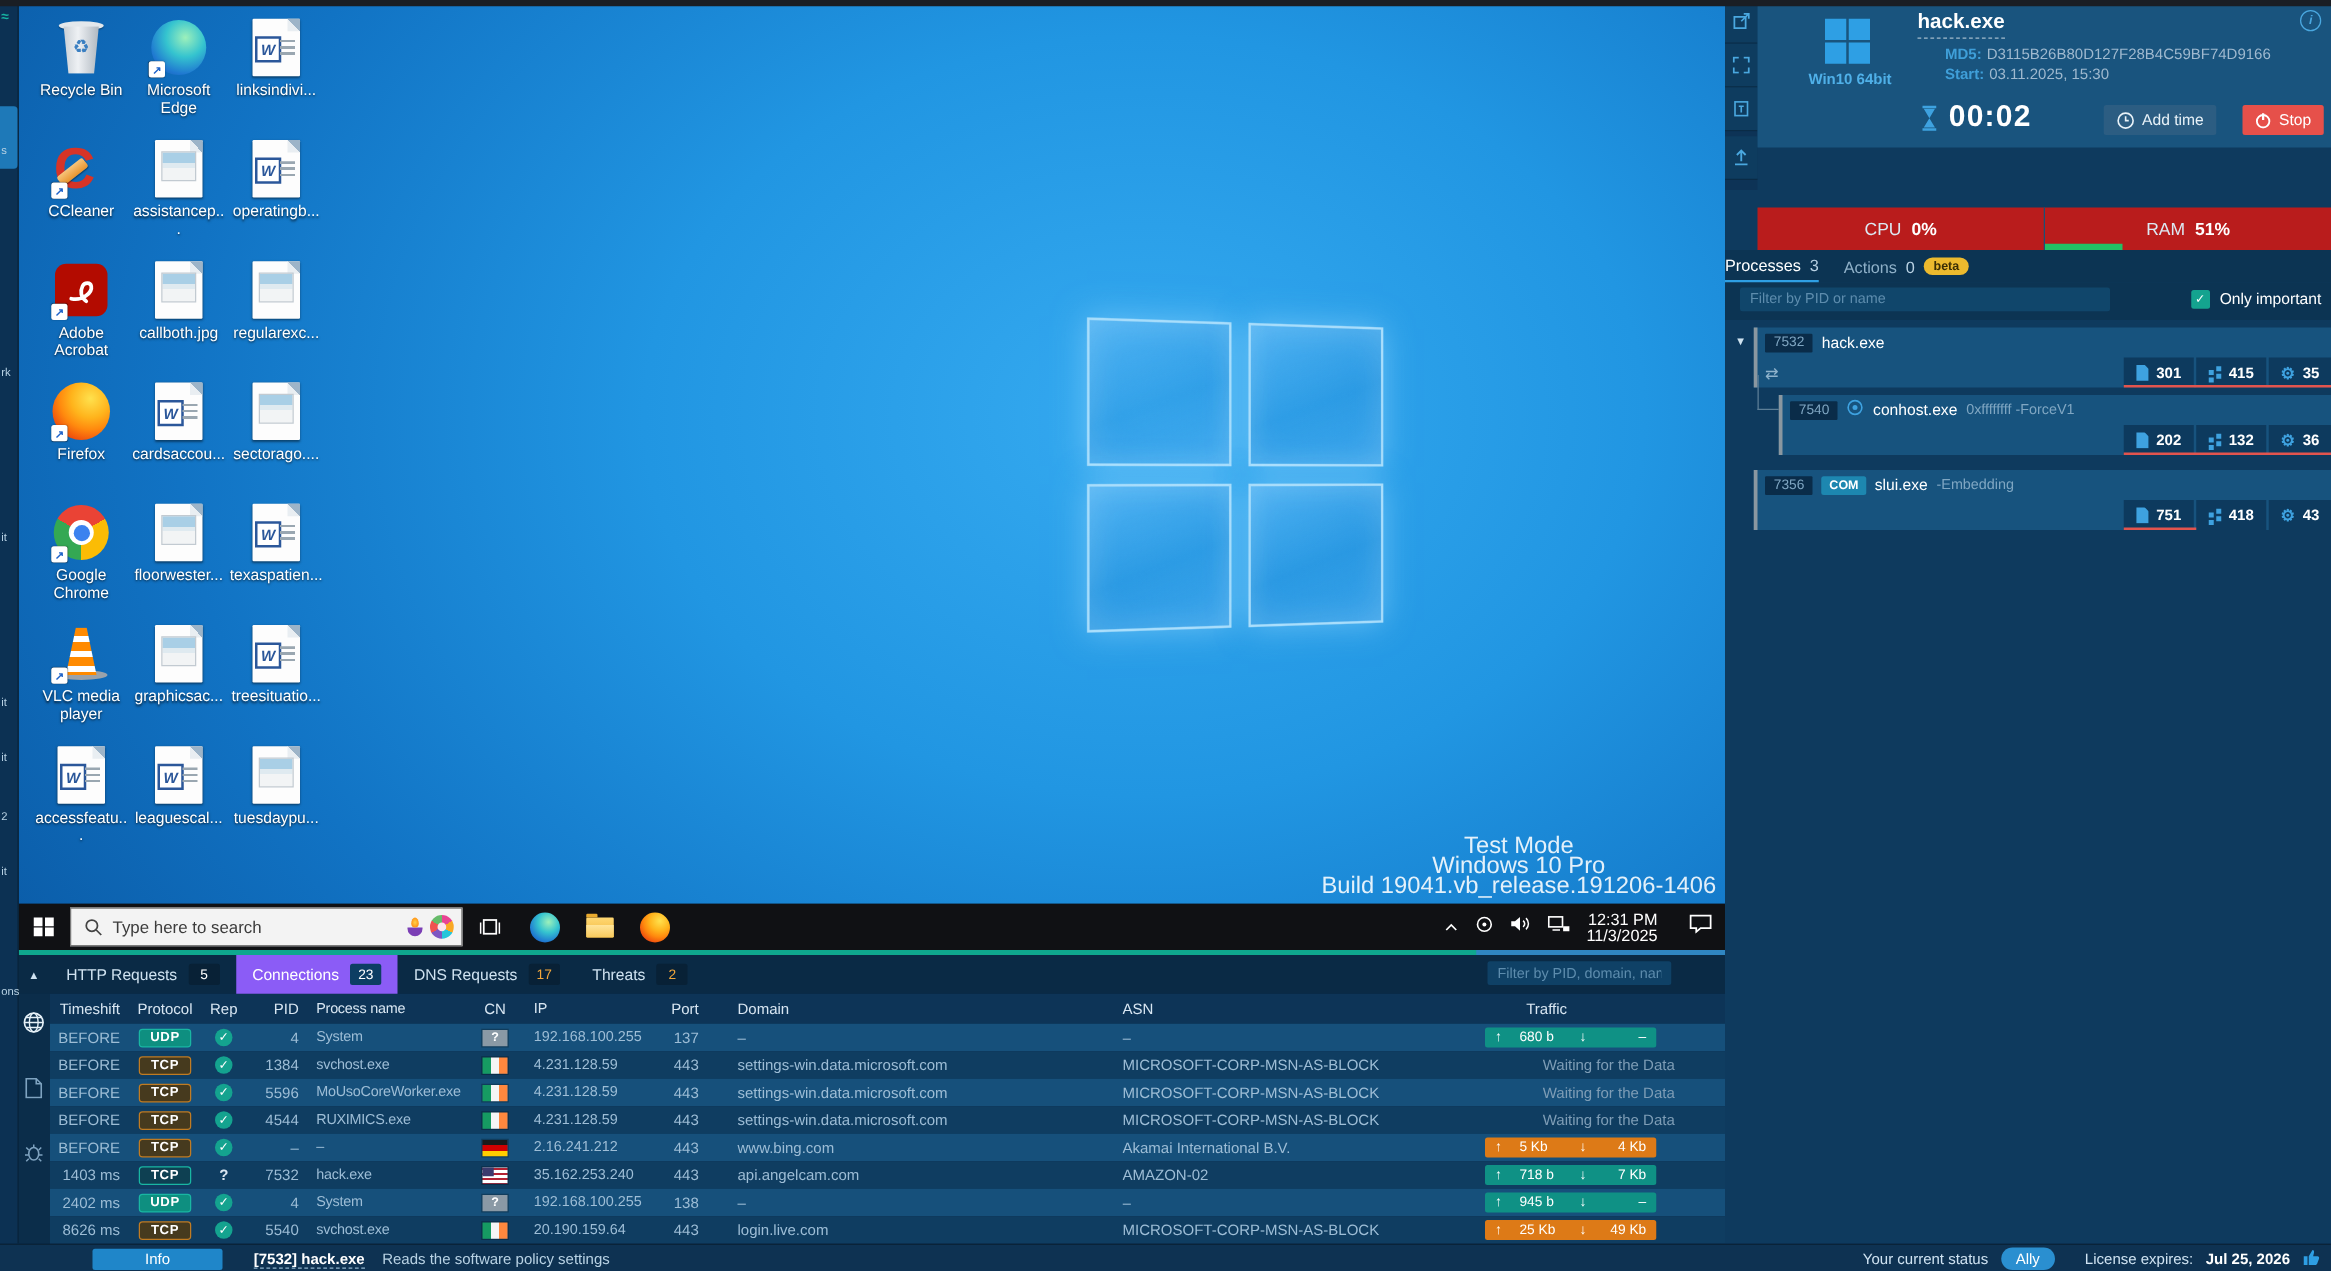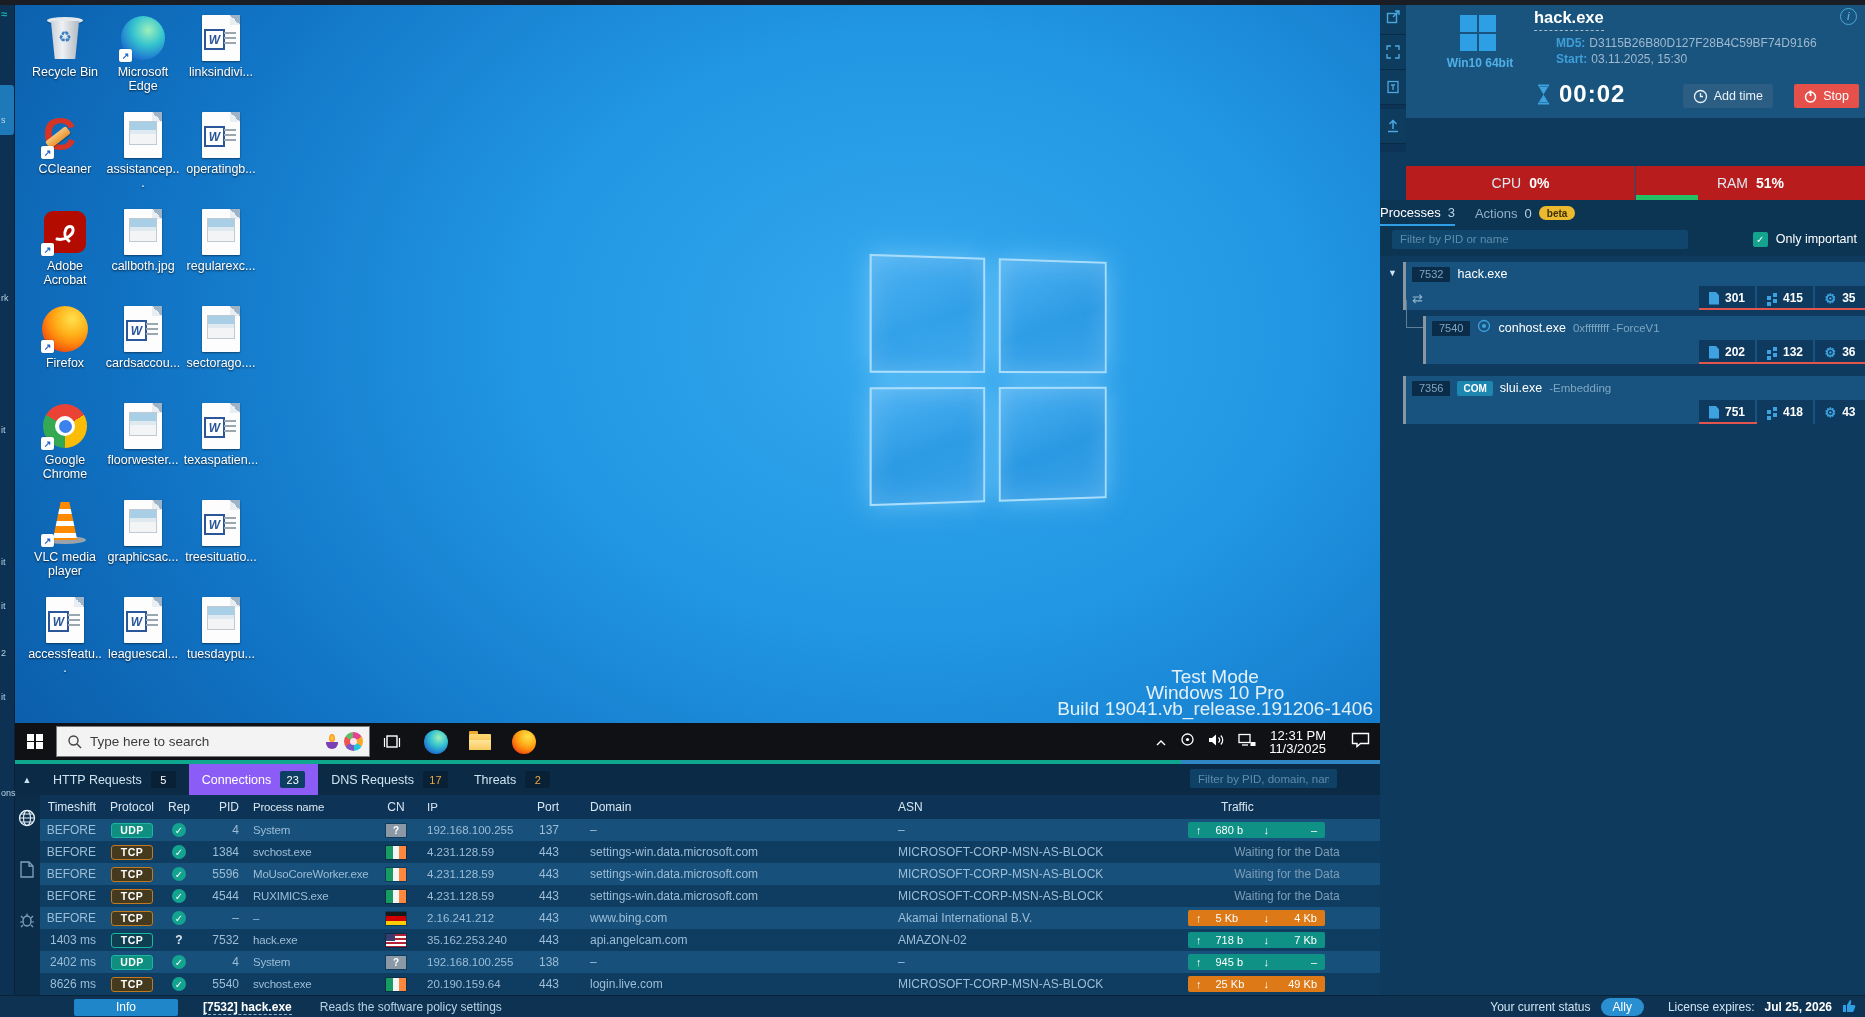--- a/index.html
+++ b/index.html
@@ -178,21 +178,21 @@
   .ic-mod{width:4px;height:4px;background:#3ea2e0;box-shadow:6px -3px #3ea2e0,0 6px #3ea2e0,6px 3px #3ea2e0;margin-right:6px;}
   .ic-gear{color:#3ea2e0;font-size:13px;line-height:1;}
   .redline{position:absolute;bottom:0;height:2.5px;background:#e2544e;}
   .redline.full{right:0;width:166px;}
   .redline.first{right:108px;width:58px;}
 
   
   #status-bar{left:0;top:995px;width:1865px;height:22px;background:#0e3252;border-top:1px solid #0a2338;display:flex;align-items:center;z-index:70;font-size:12px;}
   #sb-info{margin-left:74px;width:104px;height:17px;background:#1f86c9;border-radius:2px;color:#fff;display:flex;align-items:center;justify-content:center;}
   #sb-proc{margin-left:25px;color:#fff;font-weight:bold;border-bottom:1px dashed #8fb3cc;}
-  #sb-msg{margin-left:28px;color:#b8d2e4;}
+  #sb-msg{margin-left:14px;color:#b8d2e4;}
   #sb-right{margin-left:auto;display:flex;align-items:center;gap:10px;padding-right:8px;color:#cfe3f2;}
   #sb-ally{background:#2a8fd0;color:#fff;border-radius:9px;padding:2px 12px;}
   #sb-license-date{color:#fff;font-weight:bold;}
 </style>
 </head>
 <body>
 
 <div id="top-edge" class="abs"></div>
 
 <div id="left-strip" class="abs">

